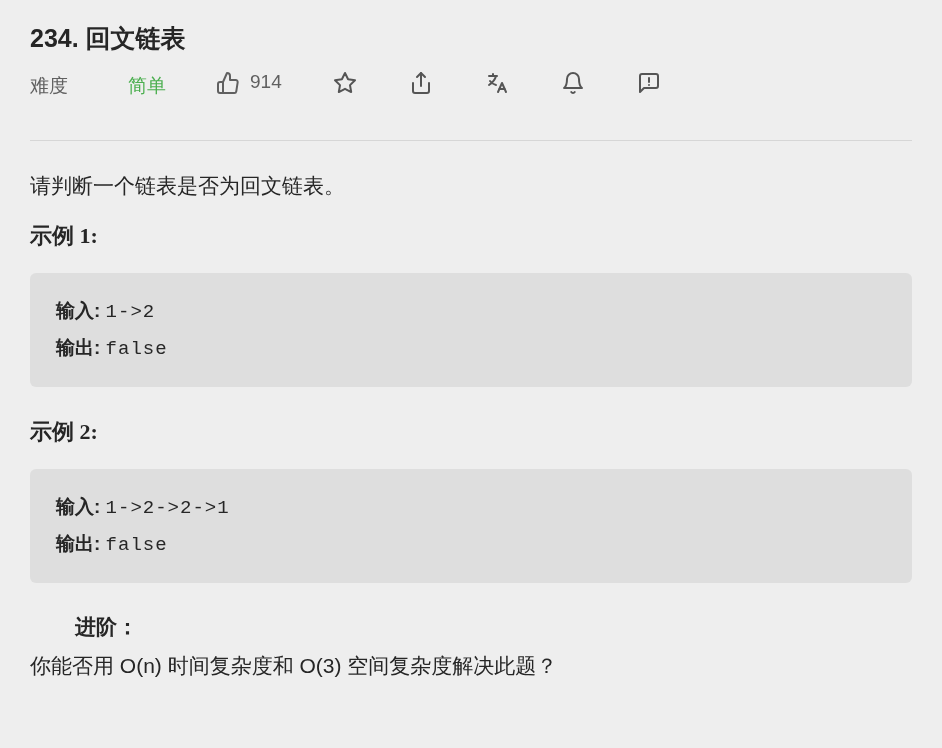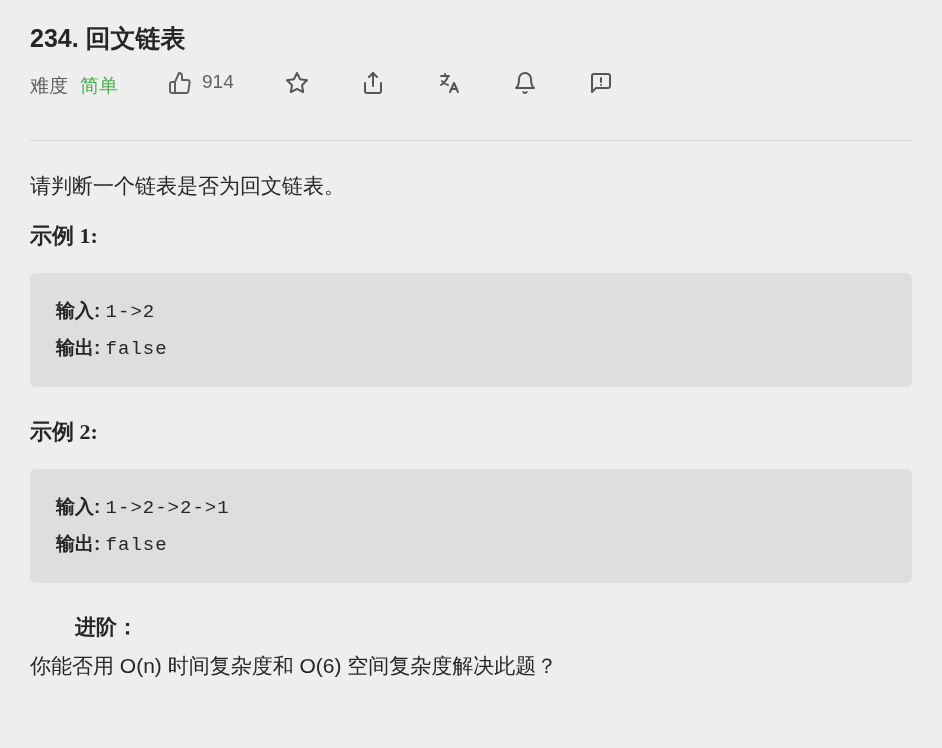--- a/index.html
+++ b/index.html
@@ -19,21 +19,21 @@
     display: flex;
     align-items: center;
     gap: 50px;
     color: #606060;
     font-size: 19px;
     padding-bottom: 40px;
     border-bottom: 1px solid #d6d6d6;
     margin-bottom: 28px;
   }
   .diff-group { display: flex; align-items: center; gap: 12px; }
-  .diff-value { color: #4caf50; }
+  .diff-value { color: #4caf50; margin-left: 48px; }
   .likes-group { display: flex; gap: 10px; cursor: pointer; }
   .icon-btn { display: flex; align-items: center; justify-content: center; width: 26px; height: 26px; cursor: pointer; color: #555; }
   .icon-btn svg { width: 24px; height: 24px; stroke: currentColor; fill: none; stroke-width: 2; stroke-linecap: round; stroke-linejoin: round; }
   .likes-group svg { width: 24px; height: 24px; stroke: currentColor; fill: none; stroke-width: 2; stroke-linecap: round; stroke-linejoin: round; }
   .desc {
     font-size: 21px;
     line-height: 1.6;
     margin-bottom: 18px;
   }
   .example-title {
@@ -134,13 +134,13 @@
 
 <div class="example-title">示例 1:</div>
 <div class="codeblock"><span class="label">输入: </span><span>1-&gt;2</span>
 <span class="label">输出: </span><span>false</span></div>
 
 <div class="example-title">示例 2:</div>
 <div class="codeblock"><span class="label">输入: </span><span>1-&gt;2-&gt;2-&gt;1</span>
 <span class="label">输出: </span><span>false</span></div>
 
 <div class="advanced-title">进阶：</div>
-<div class="advanced-text">你能否用 O(n) 时间复杂度和 O(6) 空间复杂度解决此题？</div>
+<div class="advanced-text">你能否用 O(n) 时间复杂度和 O(3) 空间复杂度解决此题？</div>
 
 </body></html>

